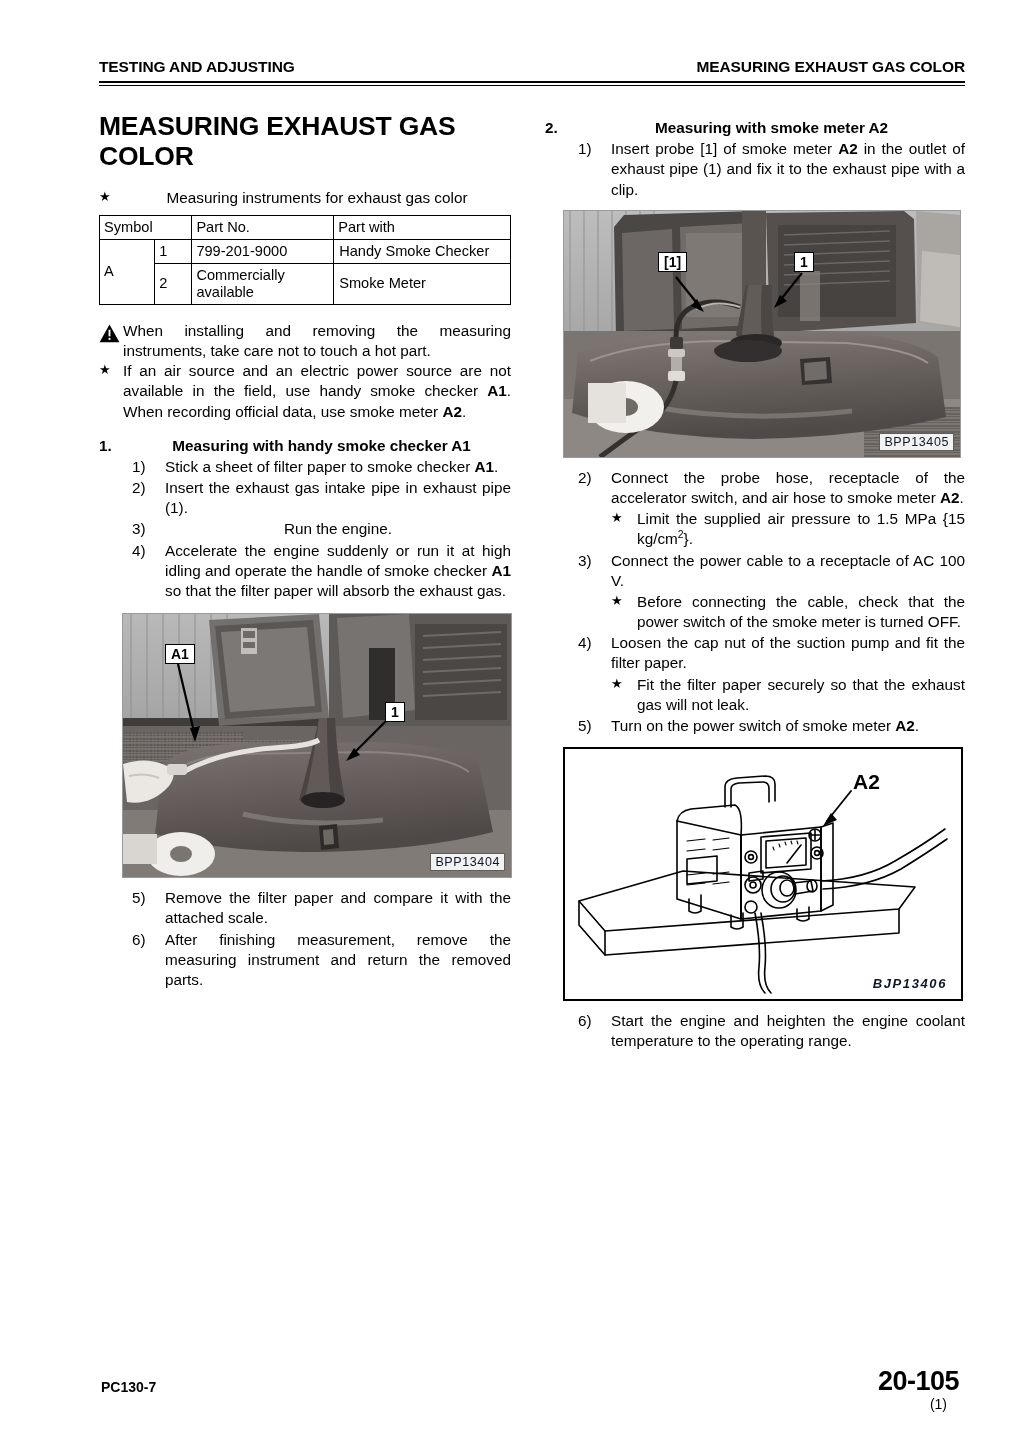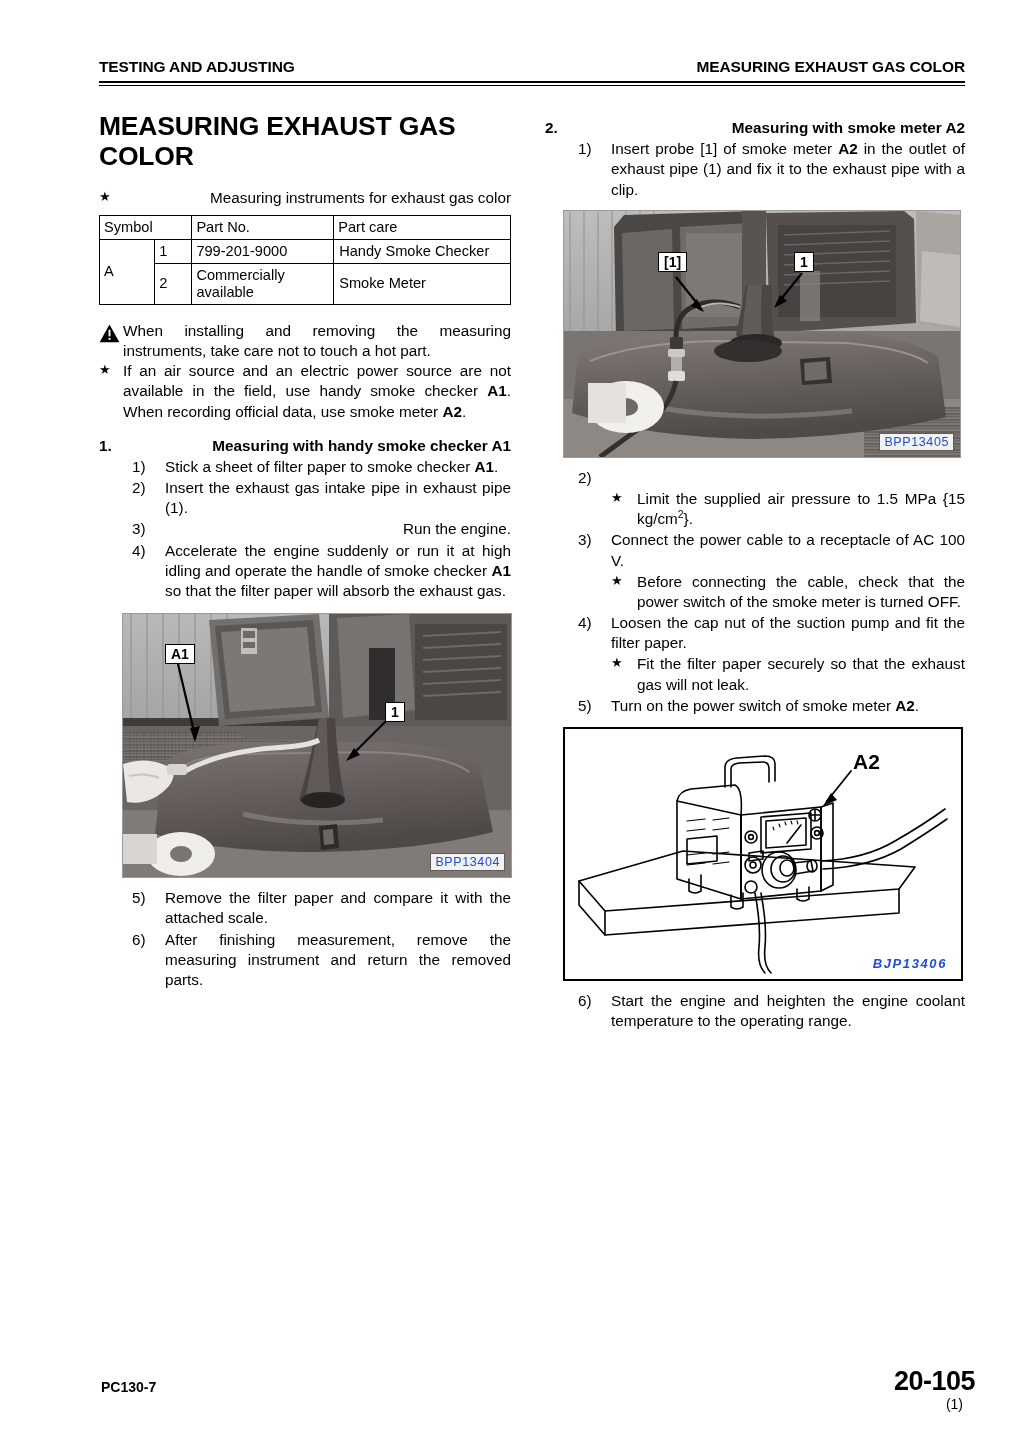--- a/index.html
+++ b/index.html
@@ -77,21 +77,21 @@
   }
   .marker {
     flex: 0 0 auto;
     text-align: left;
   }
   .body-text {
     flex: 1 1 auto;
     text-align: justify;
     text-justify: inter-word;
   }
-  .body-text.nojust { text-align: right; }
+  .body-text.nojust { text-align: center; }
 
   
   .star-row { margin-bottom: 2px; }
   .star-row .marker { width: 24px; font-size: 13px; line-height: 1.45; }
 
   
   .warn-row { margin-bottom: 0; }
   .warn-row .marker { width: 24px; }
   .warn-tri {
     display: inline-block;
@@ -149,21 +149,21 @@
   .photo {
     position: relative;
     overflow: hidden;
     border: 1px solid #9a9a9a;
   }
   .cap {
     position: absolute;
     right: 6px;
     bottom: 6px;
     background: #f2f2f2;
-    color: #1d4ed8;
+    color: #0f172a;
     font-size: 12.5px;
     letter-spacing: 0.6px;
     padding: 1px 4px;
     border: 1px solid #5d5d5d;
     font-family: "Liberation Sans", sans-serif;
   }
   .callout {
     position: absolute;
     background: #ffffff;
     border: 1.6px solid #000;
@@ -201,21 +201,21 @@
   
   .footer-left {
     position: absolute;
     left: 101px;
     top: 1379px;
     font-size: 14px;
     font-weight: bold;
   }
   .footer-right {
     position: absolute;
-    right: 49px;
+    right: 65px;
     top: 1368px;
     text-align: right;
   }
   .page-num {
     font-size: 27px;
     font-weight: bold;
     letter-spacing: -0.5px;
     line-height: 1;
   }
   .page-rev {
@@ -243,21 +243,21 @@
     <div class="row star-row">
       <span class="marker">★</span>
       <span class="body-text nojust">Measuring instruments for exhaust gas color</span>
     </div>
 
     <table class="parts-table">
       <tbody>
           <tr>
         <th class="c-sym" colspan="2">Symbol</th>
         <th class="c-part">Part No.</th>
-        <th class="c-name">Part care</th>
+        <th class="c-name">Part with</th>
       </tr>
       <tr>
         <td class="c-sym" rowspan="2">A</td>
         <td class="c-no">1</td>
         <td class="c-part">799-201-9000</td>
         <td class="c-name name-cell">Handy Smoke Checker</td>
       </tr>
       <tr>
         <td class="c-no">2</td>
         <td class="c-part">Commercially available</td>
@@ -488,20 +488,21 @@
           <path d="M210 97 L216 84 L223 90 Z" fill="#000"></path>
         </svg>
         <span class="callout" style="left:94px; top:41px;">[1]</span>
         <span class="callout" style="left:230px; top:41px;">1</span>
         <span class="cap">BPP13405</span>
       </div>
     </div>
 
     <div class="row sub-row">
       <span class="marker">2)</span>
+      <span class="body-text"><span>Connect the probe hose, receptacle of the accelerator switch, and air hose to smoke meter </span><b>A2</b><span>.</span></span>
     </div>
 
     <div class="row sub-star-row">
       <span class="marker">★</span>
       <span class="body-text"><span>Limit the supplied air pressure to 1.5 MPa {15 kg/cm</span><sup>2</sup><span>}.</span></span>
     </div>
 
     <div class="row sub-row">
       <span class="marker">3)</span>
       <span class="body-text">Connect the power cable to a receptacle of AC 100 V.</span>

